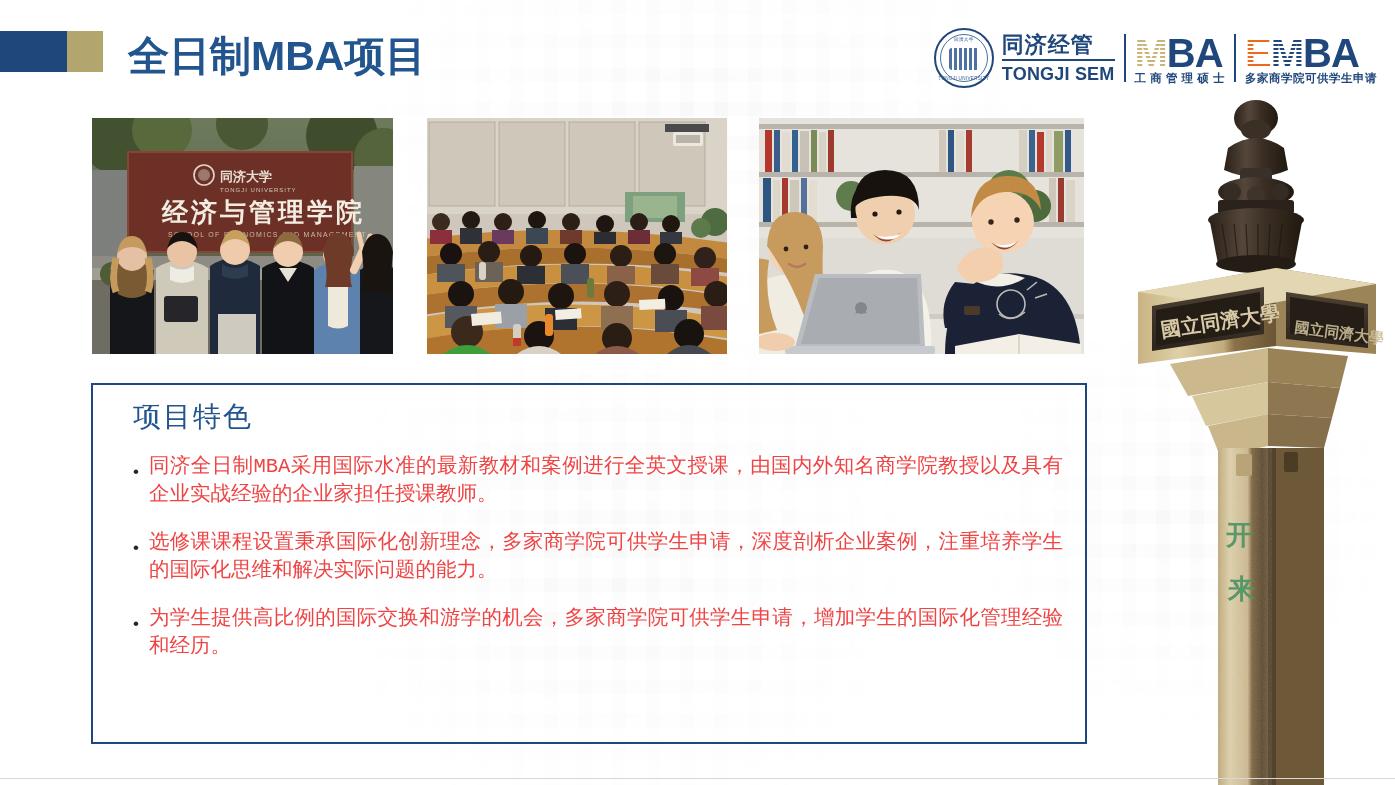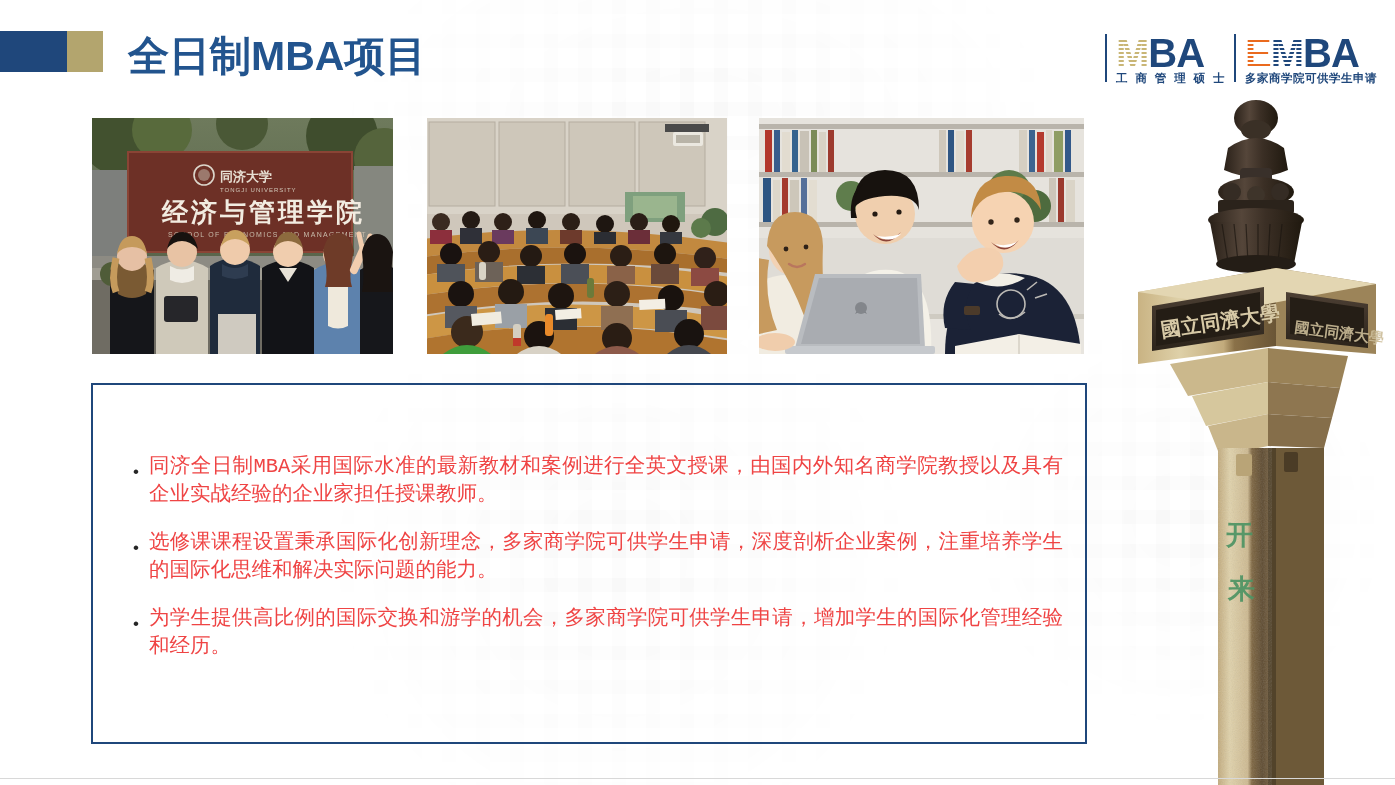--- a/index.html
+++ b/index.html
@@ -131,21 +131,21 @@
     -webkit-background-clip: text; background-clip: text;
   }
   .glyph-striped-navy {
     color: transparent;
     background-image: repeating-linear-gradient(to bottom, #1f477b 0 2px, #ffffff 2px 4px);
     -webkit-background-clip: text; background-clip: text;
   }
   .mark-sub {
     font-size: 11.5px; color: #1f477b; font-weight: bold;
     letter-spacing: .5px; padding-top: 3px; text-align: left;
-    font-family: Liberation Mono, monospace;
+    font-family: Liberation Sans, sans-serif;
   }
 
   
   .photo { position: absolute; overflow: hidden; z-index: 2; background: #fca5a5; }
   #photo-campus { left: 92px; top: 118px; width: 301px; height: 236px; }
   #photo-lecture { left: 427px; top: 118px; width: 300px; height: 236px; }
   #photo-library { left: 759px; top: 118px; width: 325px; height: 236px; }
   .photo svg { display: block; width: 100%; height: 100%; }
 
   
@@ -297,20 +297,31 @@
 
   <div class="accent-bars">
     <div class="bar-navy"></div>
     <div class="bar-gold"></div>
   </div>
 
   <div class="page-title">全日制MBA项目</div>
 
   <div class="brand-lockup">
 
+    <div class="brand-block">
+      <div class="seal">
+        <div class="seal-arc-top">同濟大學</div>
+        <div class="seal-inner"></div>
+        <div class="seal-arc-bottom">TONGJI UNIVERSITY</div>
+      </div>
+      <div class="tongji-text">
+        <div class="tongji-cn">同济经管</div>
+        <div class="tongji-en">TONGJI SEM</div>
+      </div>
+    </div>
 
     <div class="brand-sep"></div>
 
     <div class="mark">
       <div class="mark-row">
         <span class="glyph glyph-striped-gold">M</span>
         <span class="glyph glyph-solid">B</span>
         <span class="glyph glyph-solid">A</span>
       </div>
       <div class="mark-sub">工 商 管 理 硕 士</div>
@@ -611,20 +622,21 @@
     </g>
 
     <path d="M196 228 L260 216 L322 226 L322 236 L196 236 Z" fill="#f3efe6"></path>
     <path d="M260 216 L260 236" stroke="#d6d1c6" stroke-width="1.6"></path>
 
     <ellipse cx="16" cy="224" rx="20" ry="9" fill="#f0cdac"></ellipse>
   </svg>
 </div>
 
 <div class="feature-box">
+  <div class="feature-heading">项目特色</div>
   <div class="bullet-list">
 
     <div class="bullet-item">
       <span class="bullet-dot">•</span>
       <span class="bullet-text">同济全日制MBA采用国际水准的最新教材和案例进行全英文授课，由国内外知名商学院教授以及具有企业实战经验的企业家担任授课教师。</span>
     </div>
 
     <div class="bullet-item">
       <span class="bullet-dot">•</span>
       <span class="bullet-text">选修课课程设置秉承国际化创新理念，多家商学院可供学生申请，深度剖析企业案例，注重培养学生的国际化思维和解决实际问题的能力。</span>

